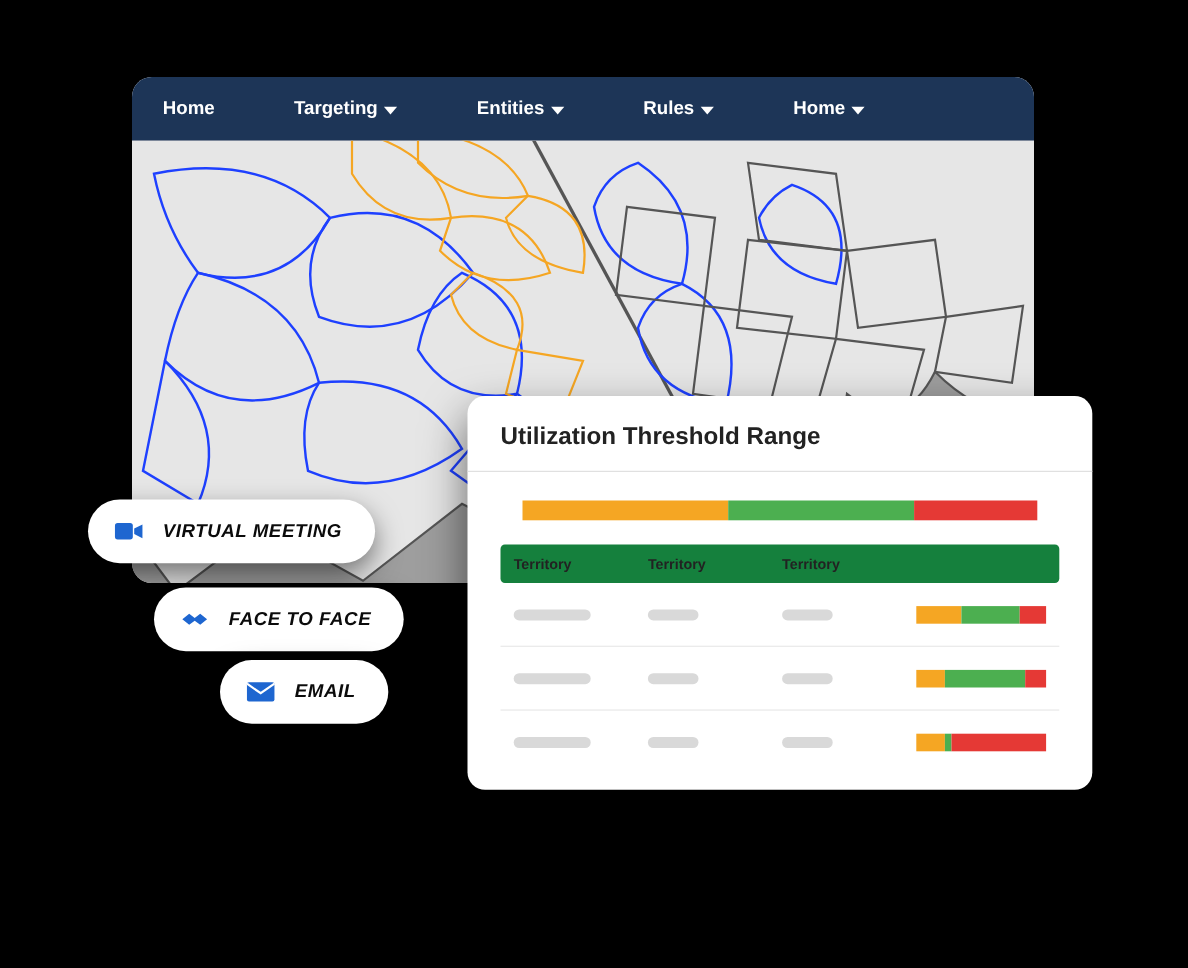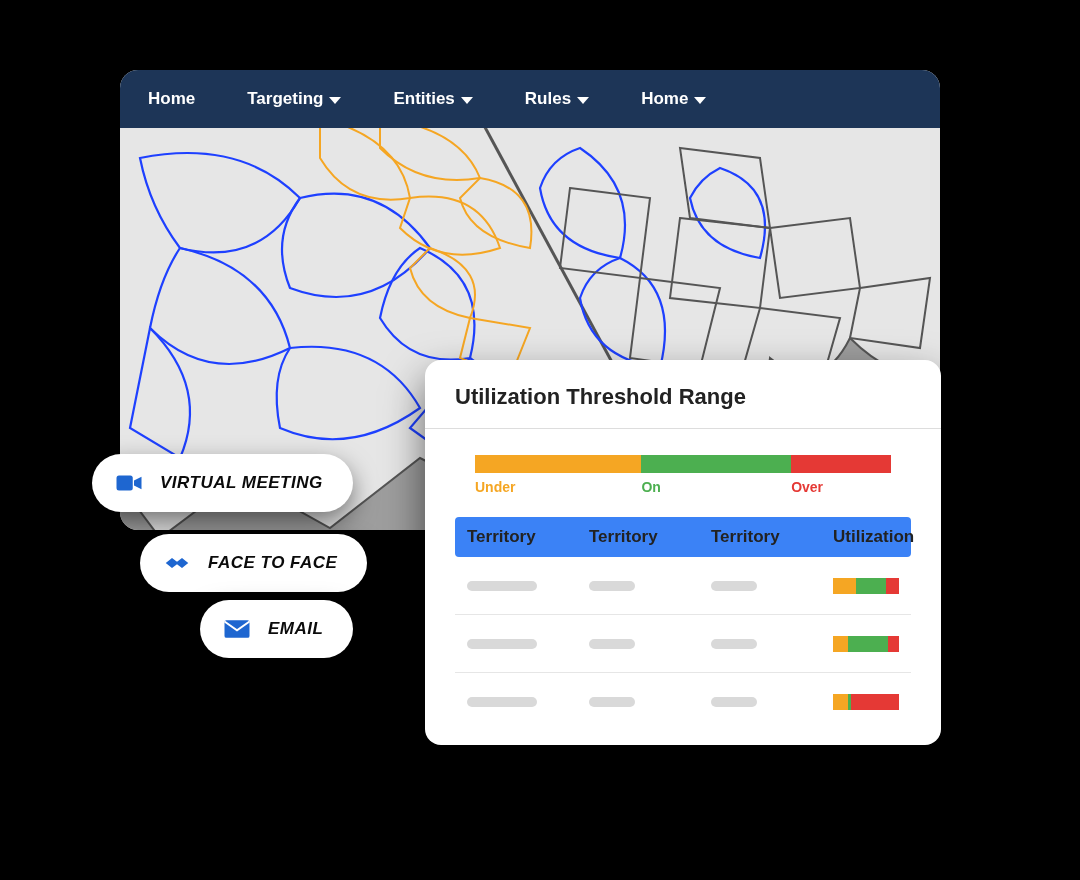--- a/index.html
+++ b/index.html
@@ -23,21 +23,21 @@
     border-radius: 18px;
     overflow: hidden;
     box-shadow: 0 18px 40px rgba(0,0,0,.55);
   }
   .navbar {
     height: 58px;
     background: #1d3557;
     display: flex;
     align-items: center;
     padding: 0 28px;
-    gap: 52px;
+    gap: 72px;
   }
   .nav-item {
     color: #fff;
     font-size: 17px;
     font-weight: 600;
     display: flex;
     align-items: center;
     gap: 6px;
     cursor: pointer;
   }
@@ -72,30 +72,30 @@
   .pill-label {
     font-weight: 800;
     font-style: italic;
     letter-spacing: .5px;
     font-size: 17px;
     color: #0b0b0b;
     text-transform: uppercase;
   }
   .pill svg { width: 30px; height: 30px; }
 
-  .pill.vm  { left: 92px;  top: 454px; }
+  .pill.vm  { left: 80px;  top: 454px; }
   .pill.f2f { left: 140px; top: 534px; }
   .pill.em  { left: 200px; top: 600px; }
 
   
   .util-card {
     position: absolute;
     left: 425px;
     top: 360px;
-    width: 516px;
+    width: 568px;
     background: #fff;
     border-radius: 16px;
     box-shadow: 0 18px 40px rgba(0,0,0,.55);
     padding: 24px 30px 14px;
   }
   .util-title {
     font-size: 22px;
     font-weight: 700;
     color: #222;
   }
@@ -124,23 +124,23 @@
   .range-labels .under-l { width: 40%; color:#f5a623; }
   .range-labels .on-l    { width: 36%; color:#4caf50; }
   .range-labels .over-l  { width: 24%; color:#e53935; }
 
   
   .tbl {
     margin-top: 22px;
   }
   .tbl-head {
     display: flex;
-    background: #3b82f6;
+    background: #15803d;
     border-radius: 4px;
-    font-size: 17px;
+    font-size: 13px;
     font-weight: 700;
     color: #222;
   }
   .tbl-head > div, .tbl-row > div {
     padding: 10px 12px;
   }
   .col-t { flex: 0 0 122px; }
   .col-u { flex: 1; }
 
   .tbl-row {
@@ -262,32 +262,26 @@
 
 <div class="util-card">
   <div class="util-title">Utilization Threshold Range</div>
   <hr class="util-hr">
 
   <div class="range-bar">
     <div class="range-seg under c-under"></div>
     <div class="range-seg on    c-on"></div>
     <div class="range-seg over  c-over"></div>
   </div>
-  <div class="range-labels">
-    <div class="under-l">Under</div>
-    <div class="on-l">On</div>
-    <div class="over-l">Over</div>
-  </div>
 
   <div class="tbl">
     <div class="tbl-head">
       <div class="col-t">Territory</div>
       <div class="col-t">Territory</div>
       <div class="col-t">Territory</div>
-      <div class="col-u">Utilization</div>
     </div>
 
     <div id="tbl-body">
         <div class="tbl-row">
           <div class="col-t">
             <div class="placeholder ph-long"></div>
           </div>
           <div class="col-t">
             <div class="placeholder ph-short"></div>
           </div>

